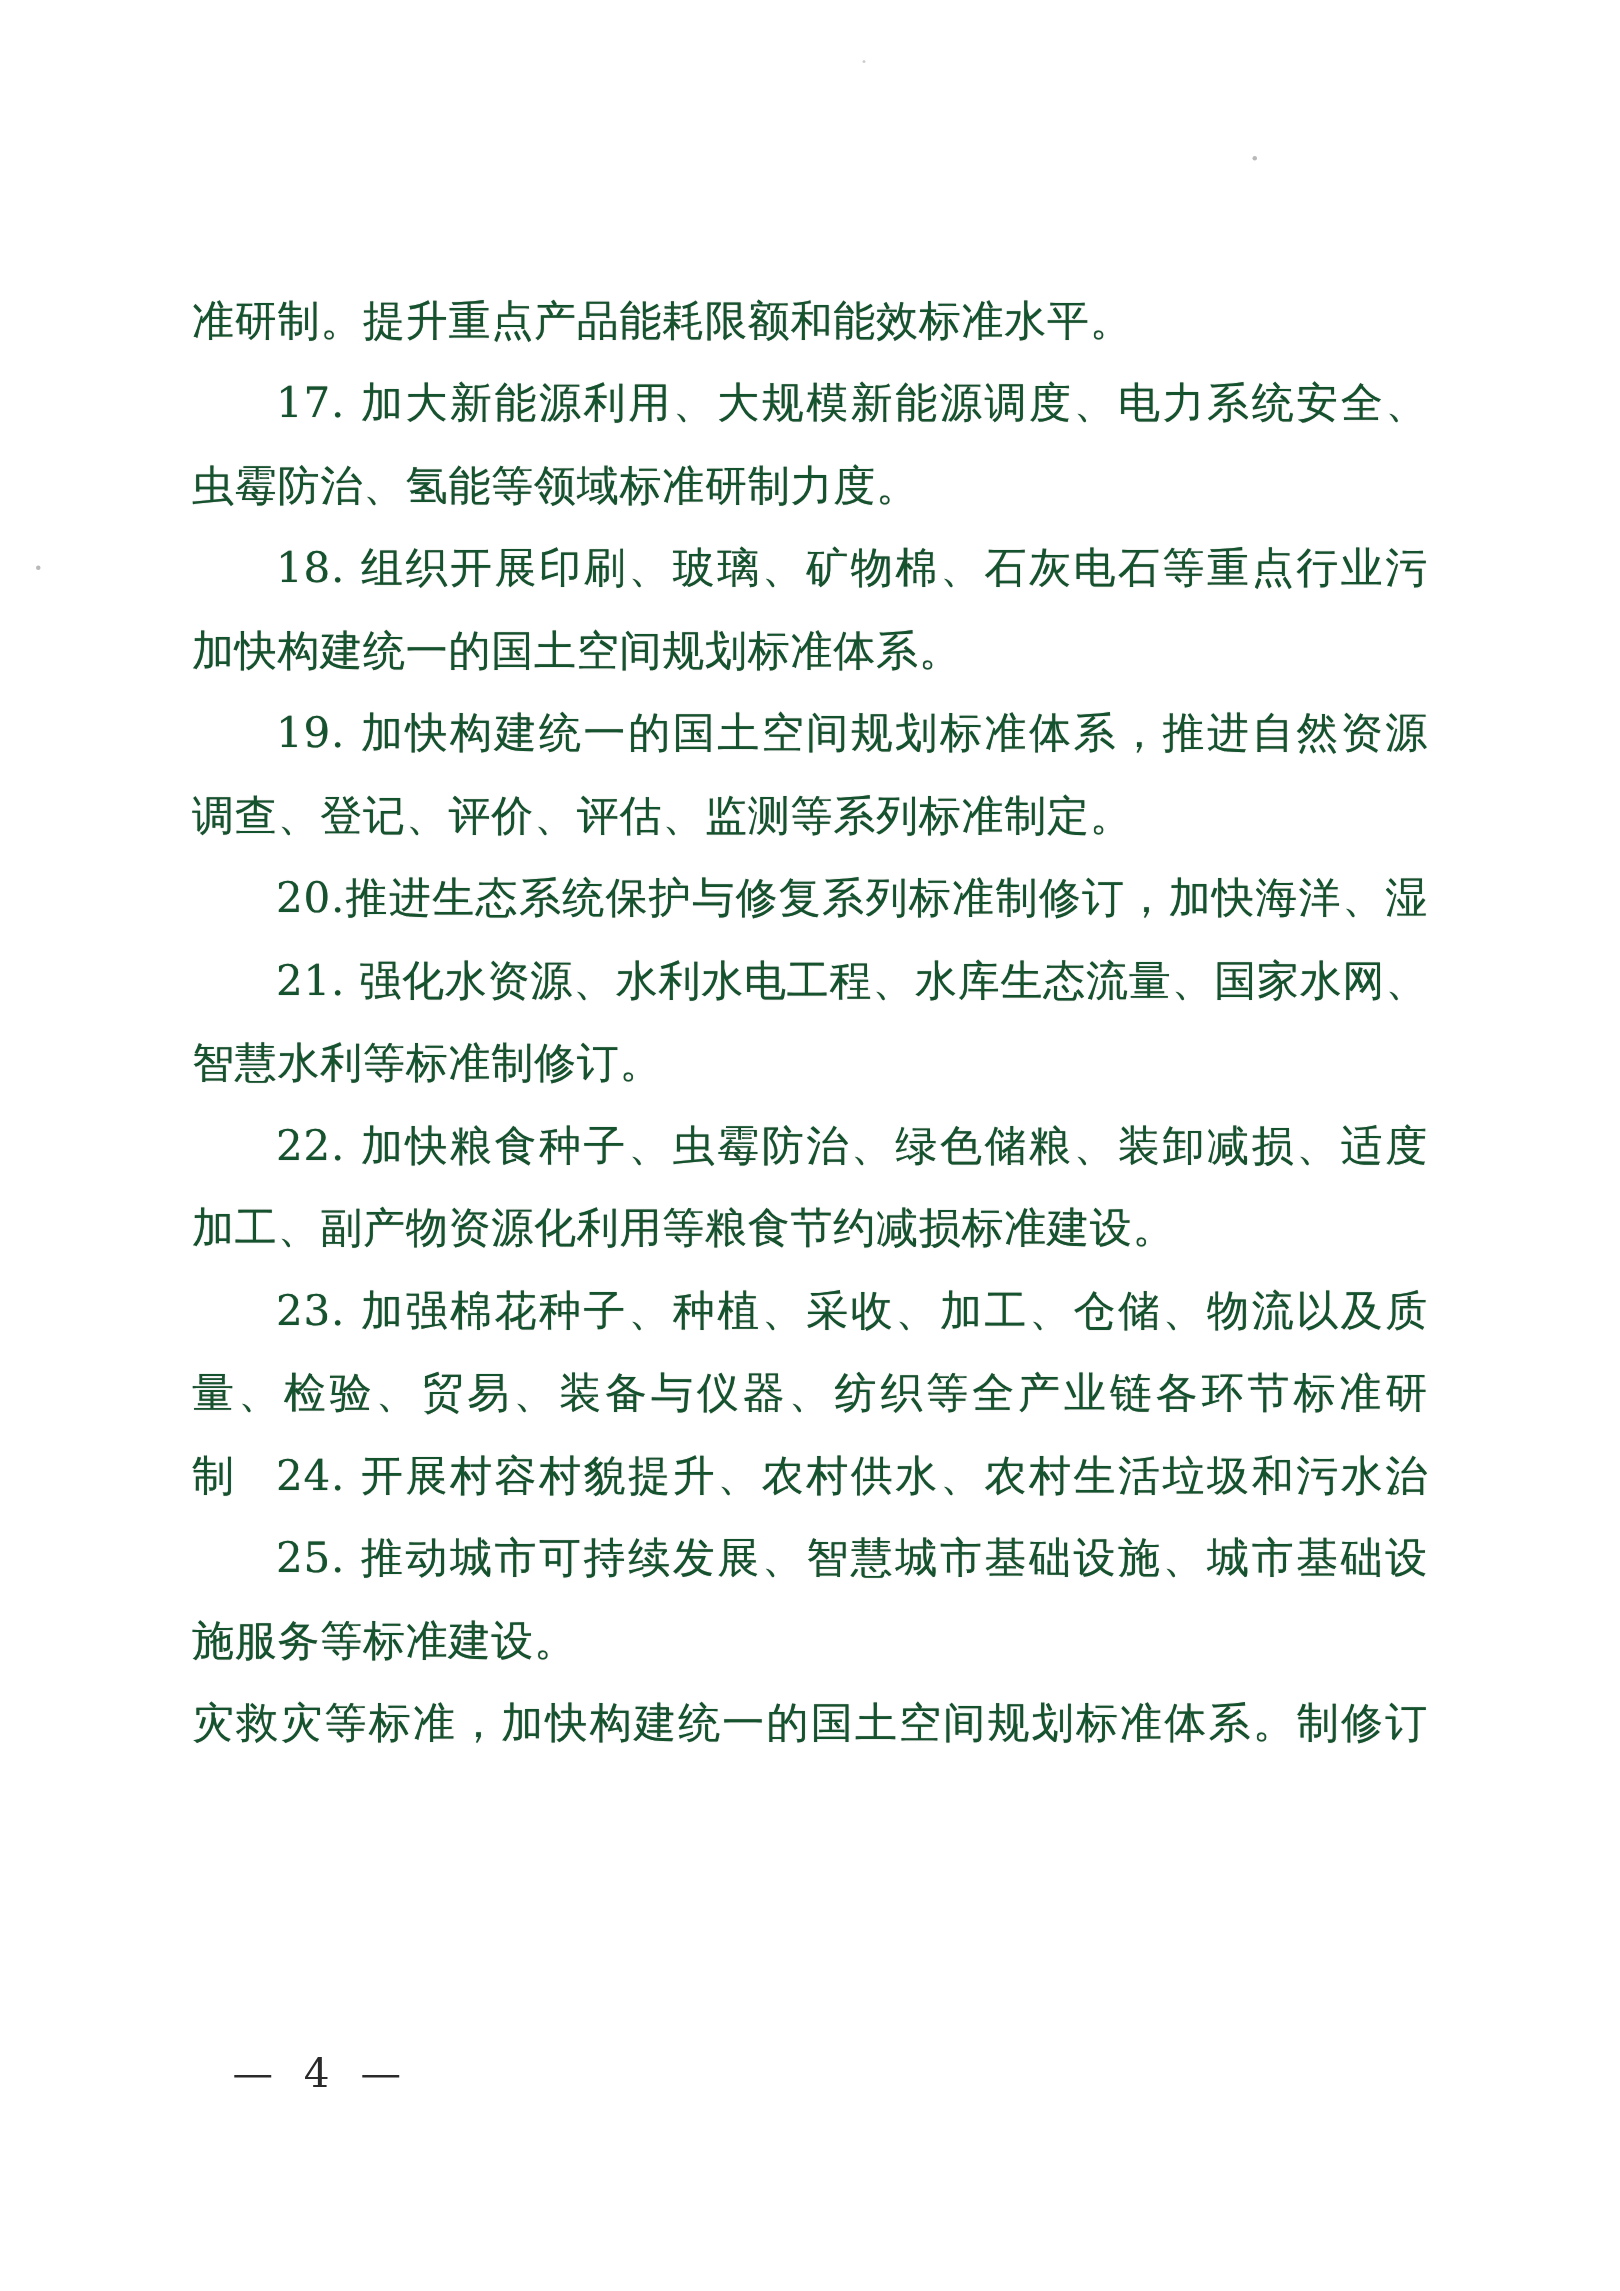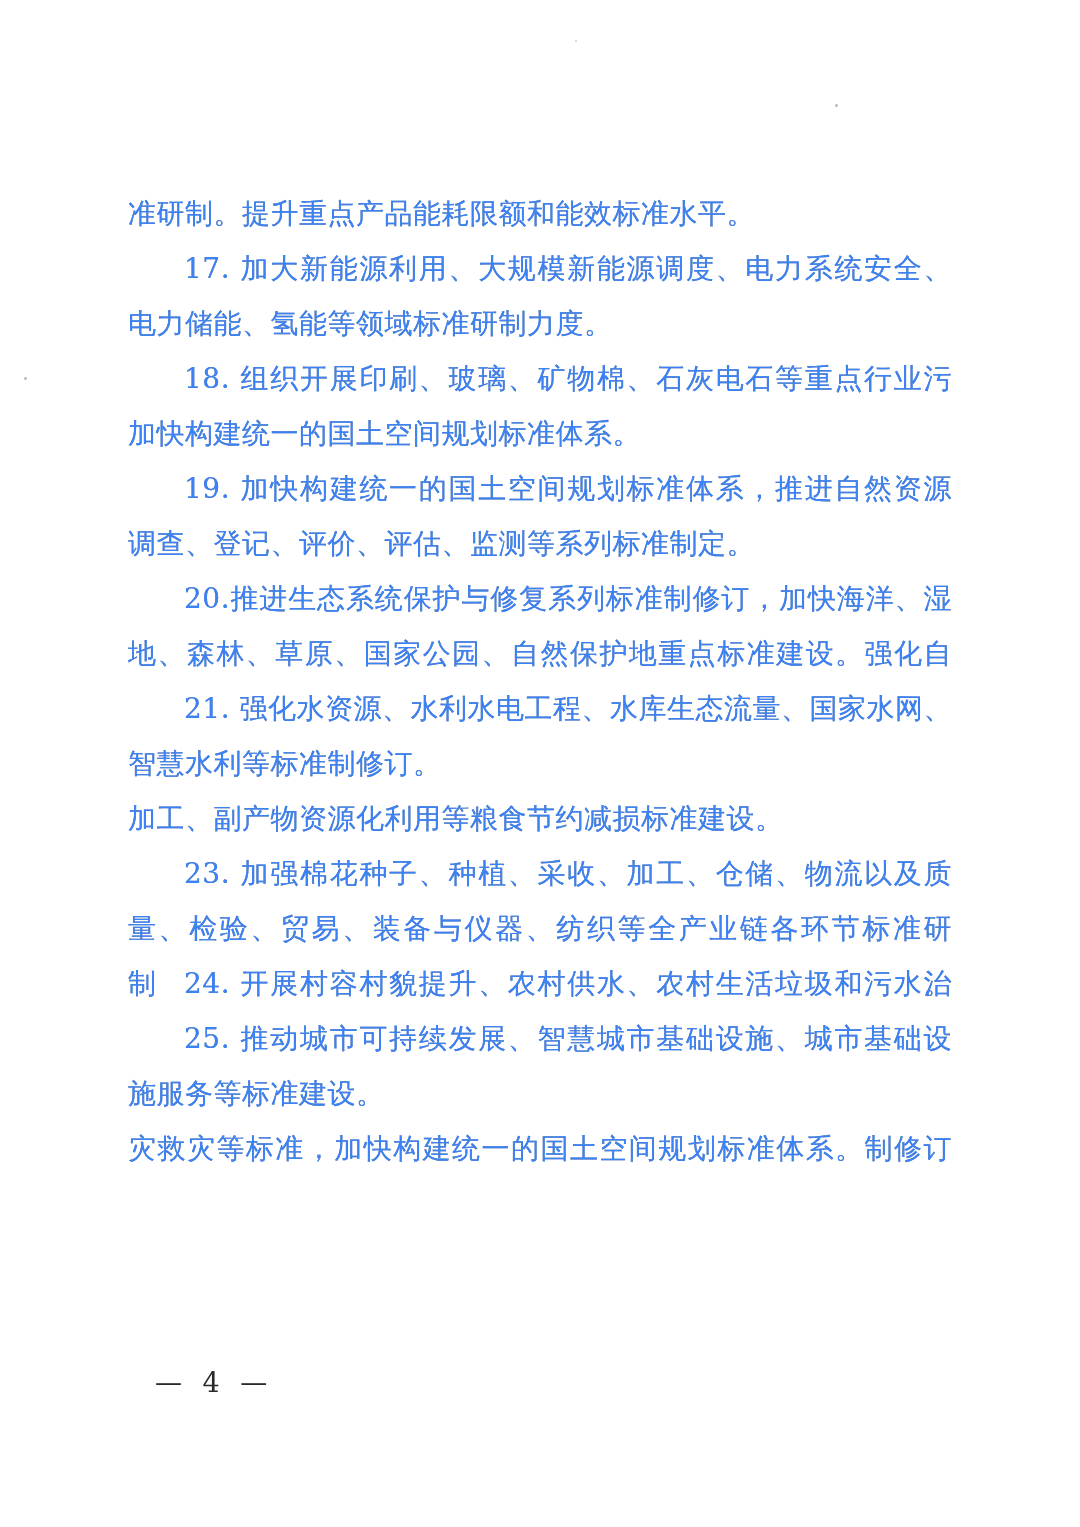--- a/index.html
+++ b/index.html
@@ -25,21 +25,21 @@
   }
   .line {
     display: block;
     width: 824px;
     height: 55px;
     line-height: 55px;
     font-size: 28px;
     letter-spacing: 0.5px;
     white-space: nowrap;
     text-align: left;
-    color: #3b82f6;
+    color: #14532d;
     text-shadow: 0 0 0.6px rgba(30,30,30,0.55);
   }
   .line.fill {
     white-space: normal;
     text-align: justify;
     text-align-last: justify;
   }
   .line.indent {
     text-indent: 2em;
   }
@@ -67,29 +67,29 @@
 
 <div class="page">
 
   <span class="artifact a1"></span>
   <span class="artifact a2"></span>
   <span class="artifact a3"></span>
 
   <div class="text-block">
     <div class="line">准研制。提升重点产品能耗限额和能效标准水平。</div>
     <div class="line fill indent">17. 加大新能源利用、大规模新能源调度、电力系统安全、</div>
-    <div class="line">电力储能、氢能等领域标准研制力度。</div>
+    <div class="line">虫霉防治、氢能等领域标准研制力度。</div>
     <div class="line fill indent">18. 组织开展印刷、玻璃、矿物棉、石灰电石等重点行业污</div>
     <div class="line">加快构建统一的国土空间规划标准体系。</div>
     <div class="line fill indent">19. 加快构建统一的国土空间规划标准体系，推进自然资源</div>
     <div class="line">调查、登记、评价、评估、监测等系列标准制定。</div>
     <div class="line fill indent">20.推进生态系统保护与修复系列标准制修订，加快海洋、湿</div>
-    <div class="line fill">地、森林、草原、国家公园、自然保护地重点标准建设。强化自</div>
     <div class="line fill indent">21. 强化水资源、水利水电工程、水库生态流量、国家水网、</div>
     <div class="line">智慧水利等标准制修订。</div>
+    <div class="line fill indent">22. 加快粮食种子、虫霉防治、绿色储粮、装卸减损、适度</div>
     <div class="line">加工、副产物资源化利用等粮食节约减损标准建设。</div>
     <div class="line fill indent">23. 加强棉花种子、种植、采收、加工、仓储、物流以及质</div>
     <div class="line fill">量、检验、贸易、装备与仪器、纺织等全产业链各环节标准研制。</div>
     <div class="line fill indent">24. 开展村容村貌提升、农村供水、农村生活垃圾和污水治</div>
     <div class="line fill indent">25. 推动城市可持续发展、智慧城市基础设施、城市基础设</div>
     <div class="line">施服务等标准建设。</div>
     <div class="line fill">灾救灾等标准，加快构建统一的国土空间规划标准体系。制修订</div>
   </div>
 
   <div class="footer">— 4 —</div>

